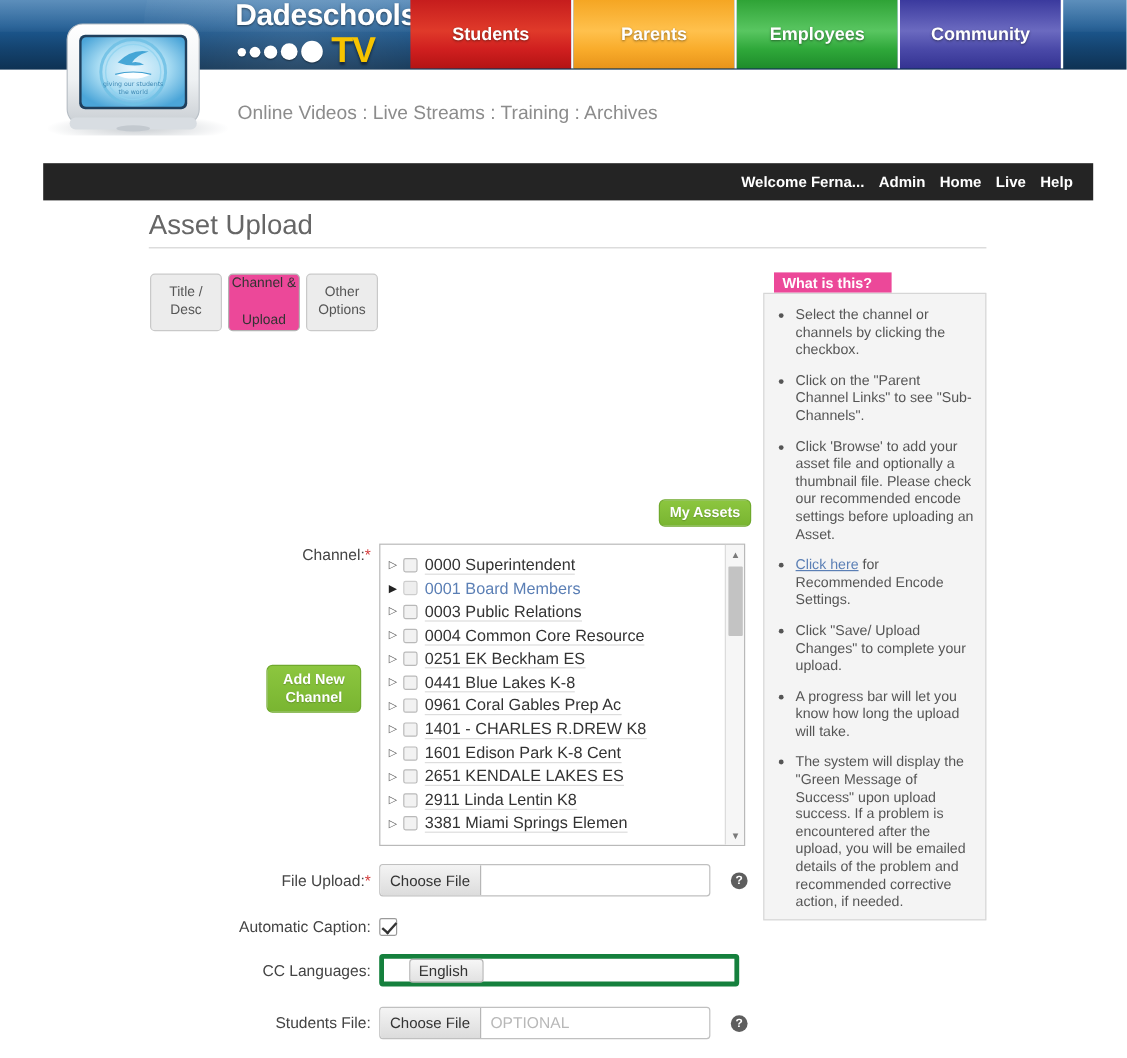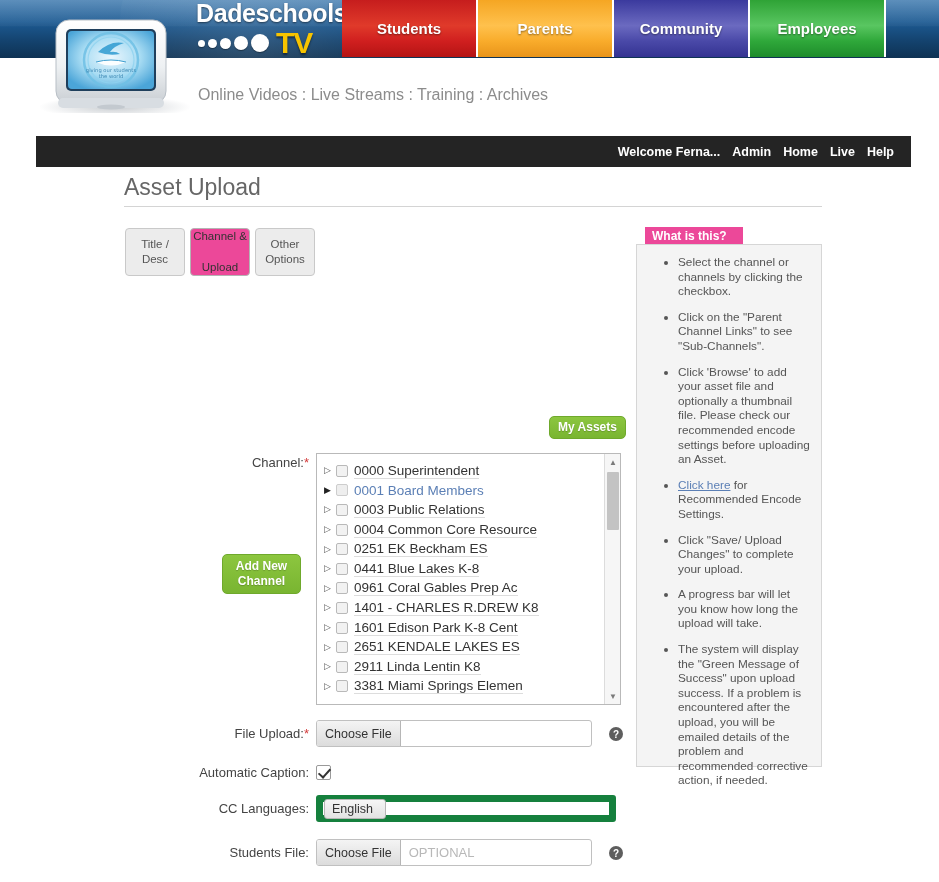--- a/index.html
+++ b/index.html
@@ -260,23 +260,23 @@
     background: #fff; border-radius: 2px;
     position: relative; cursor: pointer;
   }
   .chk:after {
     content: ""; position: absolute;
     left: 4px; top: 0px; width: 5px; height: 10px;
     border: solid #333; border-width: 0 2px 2px 0;
     transform: rotate(42deg);
   }
   .tagbox {
-    width: 300px; height: 27px; border: 7px solid #15803d;
+    width: 300px; height: 27px; border: 4px solid #15803d;
     border-radius: 3px; background: #fff;
-    display: flex; align-items: center; padding-left: 1px;
+    display: flex; align-items: center; padding-left: 21px;
   }
   .tag {
     background: linear-gradient(180deg,#f6f6f6 0%, #e2e2e2 100%);
     border: 1px solid #b6b6b6; border-radius: 3px;
     font-size: 12.5px; color: #333;
     padding: 2px 12px 2px 7px;
   }
 
   
   .side-head {
@@ -290,21 +290,20 @@
     position: absolute; left: 636px; top: 77px;
     width: 186px; height: 523px;
     border: 1px solid #d6d6d6;
     background: #f4f4f4;
     padding: 10px 9px 0 9px;
   }
   .side-box ul { margin: 0; padding: 0 0 0 17px; list-style: disc; }
   .side-box li {
     font-size: 11.8px; color: #555; line-height: 14.6px;
     margin-bottom: 11px;
-    margin-left: 15px;
   }
   .side-box li::marker { color: #555; }
   .lnk { color: #5b7fb5; }
 </style>
 </head>
 <body>
 
 <div class="banner">
   <div class="banner-blue"></div>
   <div class="banner-sheen"></div>
@@ -347,22 +346,22 @@
       <span class="dot d3"></span>
       <span class="dot d4"></span>
       <span class="dot d5"></span>
       <span class="brand-tv">TV</span>
     </div>
   </div>
 
   <div class="navtabs">
     <div class="navtab nt-students">Students</div>
     <div class="navtab nt-parents">Parents</div>
+    <div class="navtab nt-employees">Employees</div>
     <div class="navtab nt-community">Community</div>
-    <div class="navtab nt-employees">Employees</div>
   </div>
 
   <div class="breadcrumb">Online Videos : Live Streams : Training : Archives</div>
 </div>
 
 <div class="darkbar">
   <a href="#" class="welcome">Welcome Ferna...</a>
   <a href="#">Admin</a>
   <a href="#">Home</a>
   <a href="#">Live</a>

